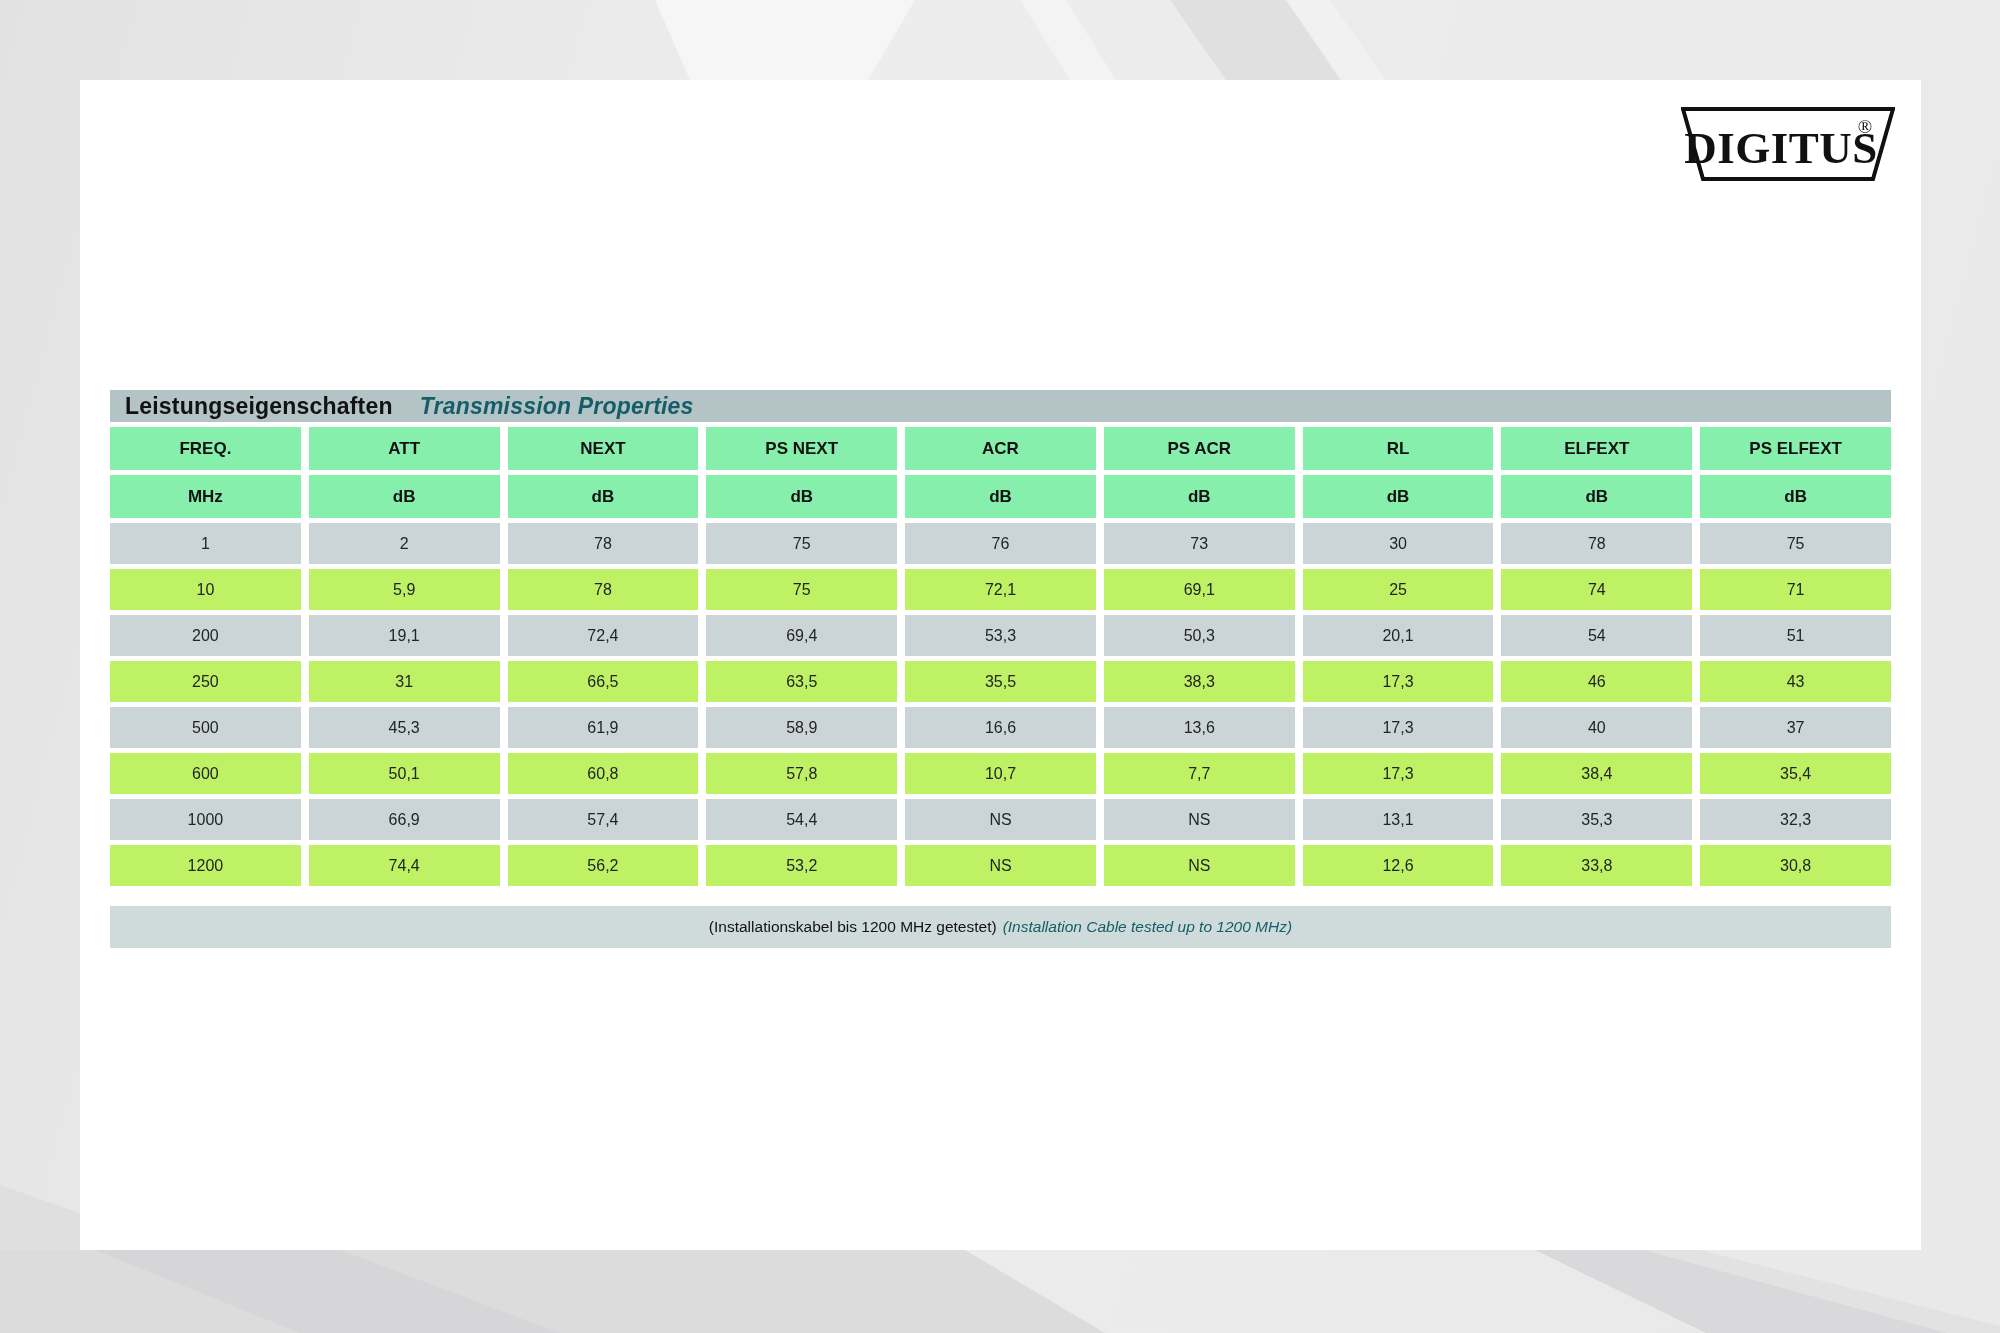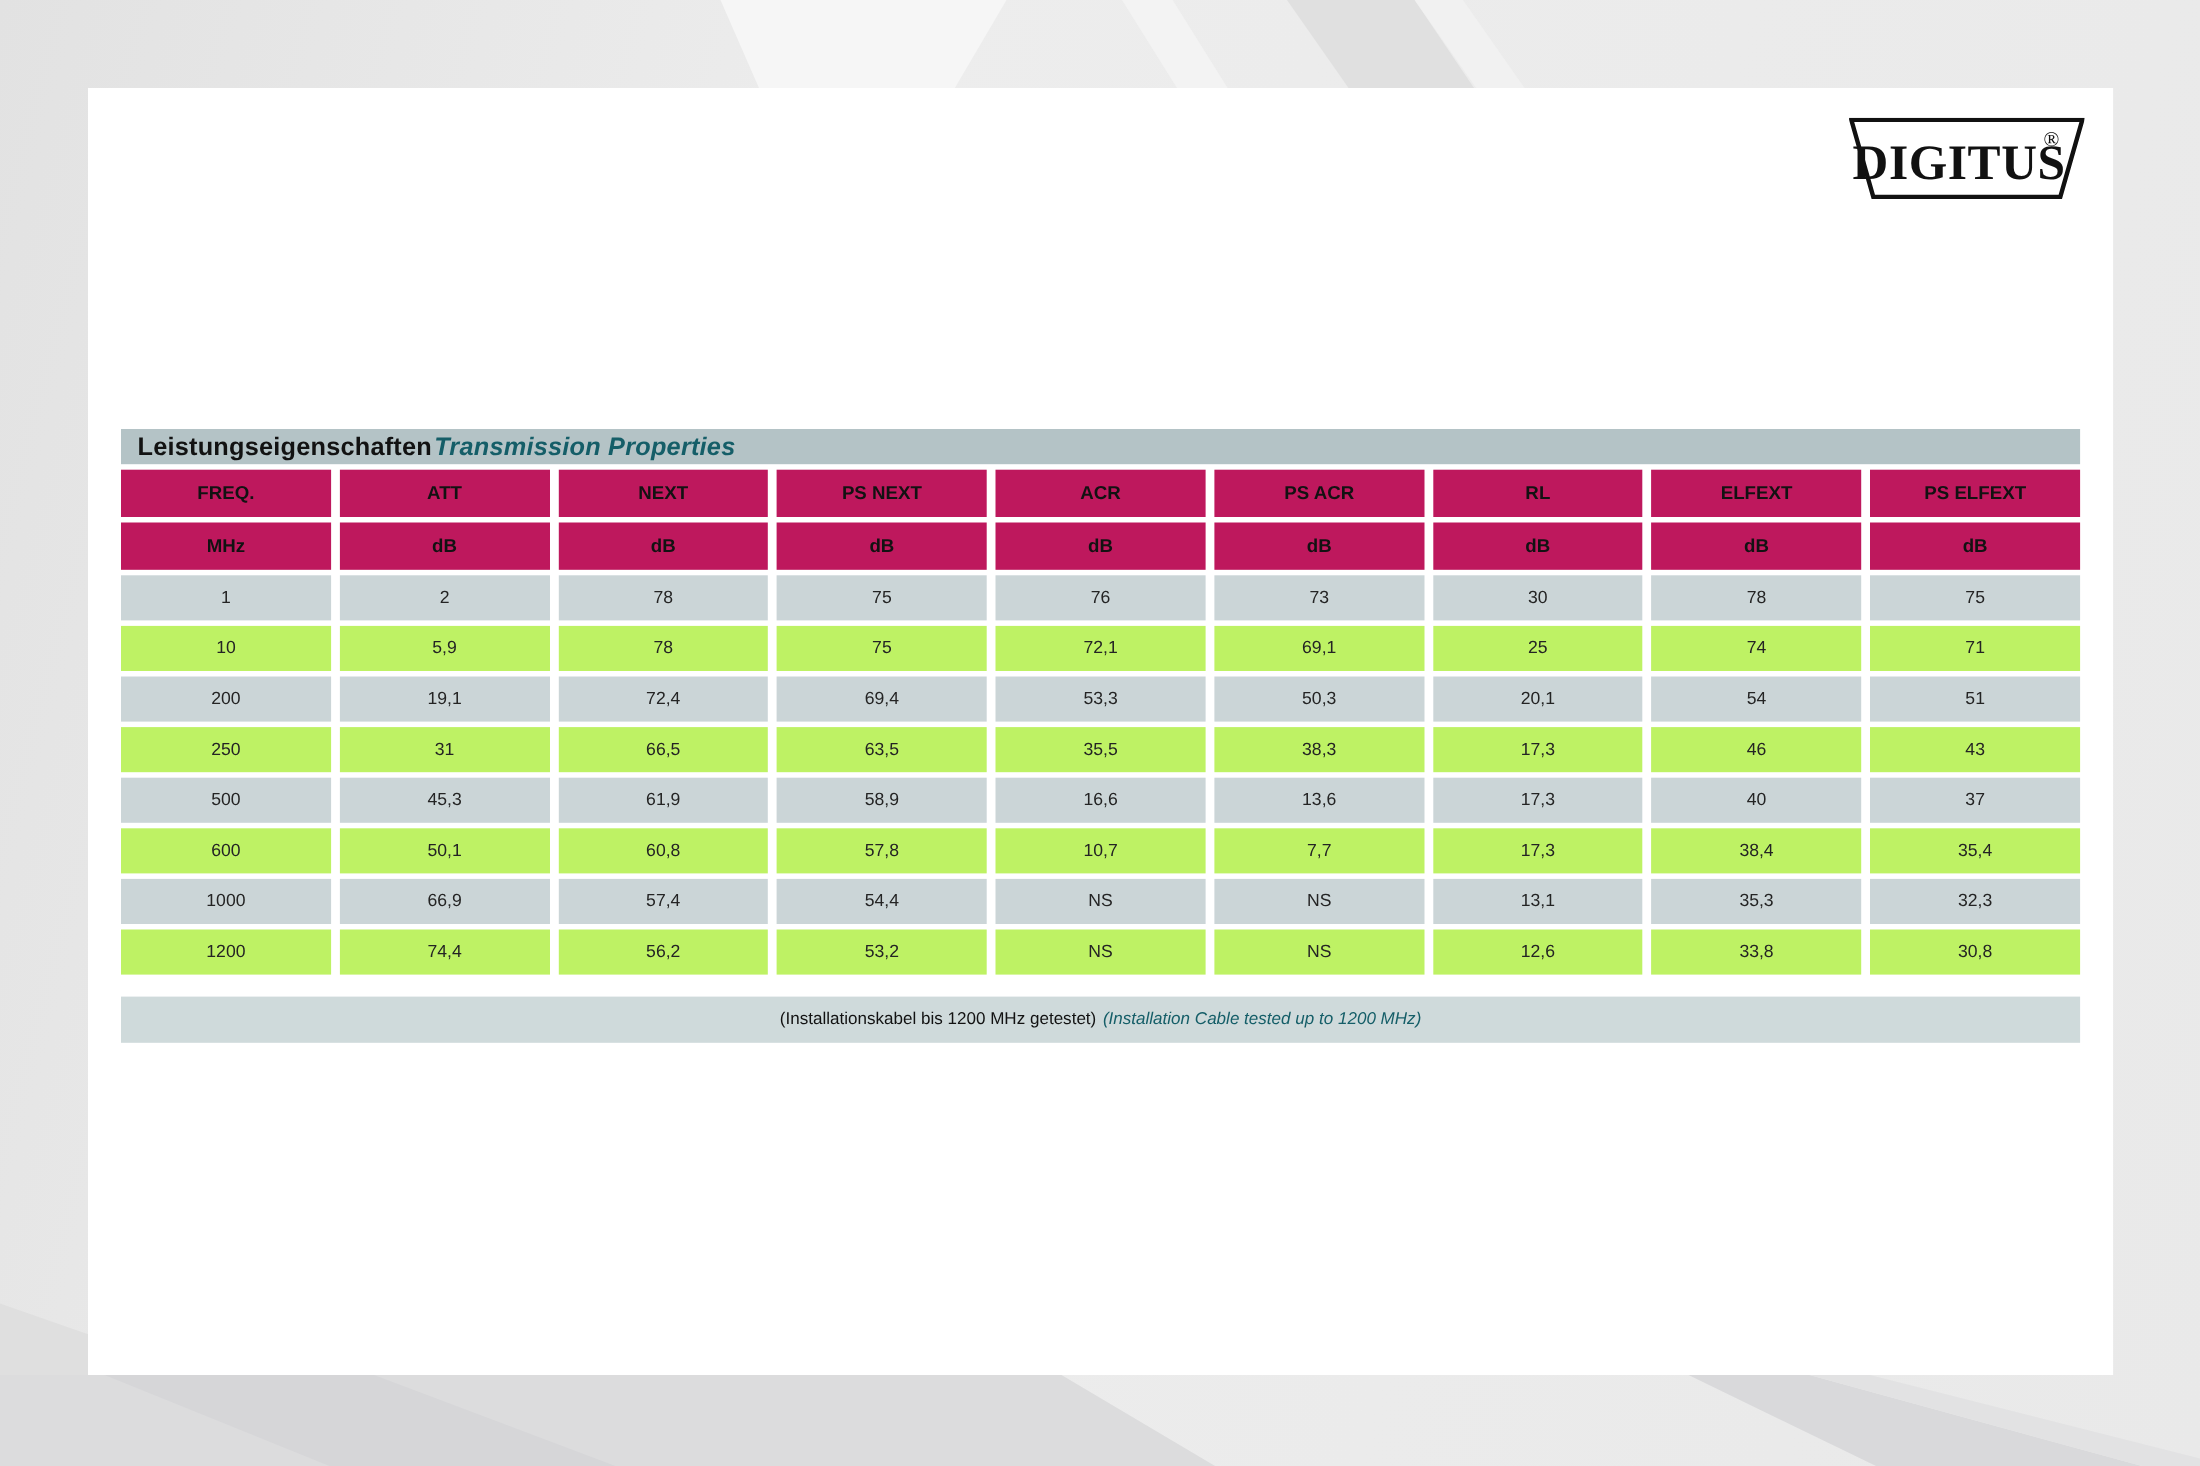--- a/index.html
+++ b/index.html
@@ -10,24 +10,24 @@
   }
   .bgdeco{position:absolute;left:0;top:0;width:2000px;height:1333px;display:block;}
   .page{position:absolute;left:80px;top:80px;width:1841px;height:1170px;background:#ffffff;}
   .logo{position:absolute;left:1601px;top:27px;width:214px;height:74px;}
   .twrap{position:absolute;left:30px;top:310px;width:1781px;}
   .title-band{
     height:32px;background:#b4c3c6;display:flex;align-items:center;
     padding-left:15px;box-sizing:border-box;font-size:23px;font-weight:bold;letter-spacing:.2px;
   }
   .title-de{color:#121212;}
-  .title-en{color:#155e68;font-style:italic;margin-left:2px;}
+  .title-en{color:#155e68;font-style:italic;margin-left:27px;}
   .grid{margin-top:5px;display:grid;grid-template-columns:repeat(9,1fr);column-gap:8px;row-gap:5px;}
   .cell{display:flex;align-items:center;justify-content:center;box-sizing:border-box;}
-  .hdr{height:43px;background:#be185d;font-weight:bold;font-size:17px;color:#121212;}
+  .hdr{height:43px;background:#86efac;font-weight:bold;font-size:17px;color:#121212;}
   .d{height:41px;font-size:16px;color:#242424;}
   .ra{background:#cbd5d7;}
   .rb{background:#bef264;}
   .foot-band{
     margin-top:20px;height:42px;background:#cfdadb;display:flex;align-items:center;justify-content:center;
     font-size:15.5px;
   }
   .fo-de{color:#121212;}
   .fo-en{color:#155e68;font-style:italic;margin-left:6px;}
   .logo text{font-family:"Liberation Serif",serif;}

